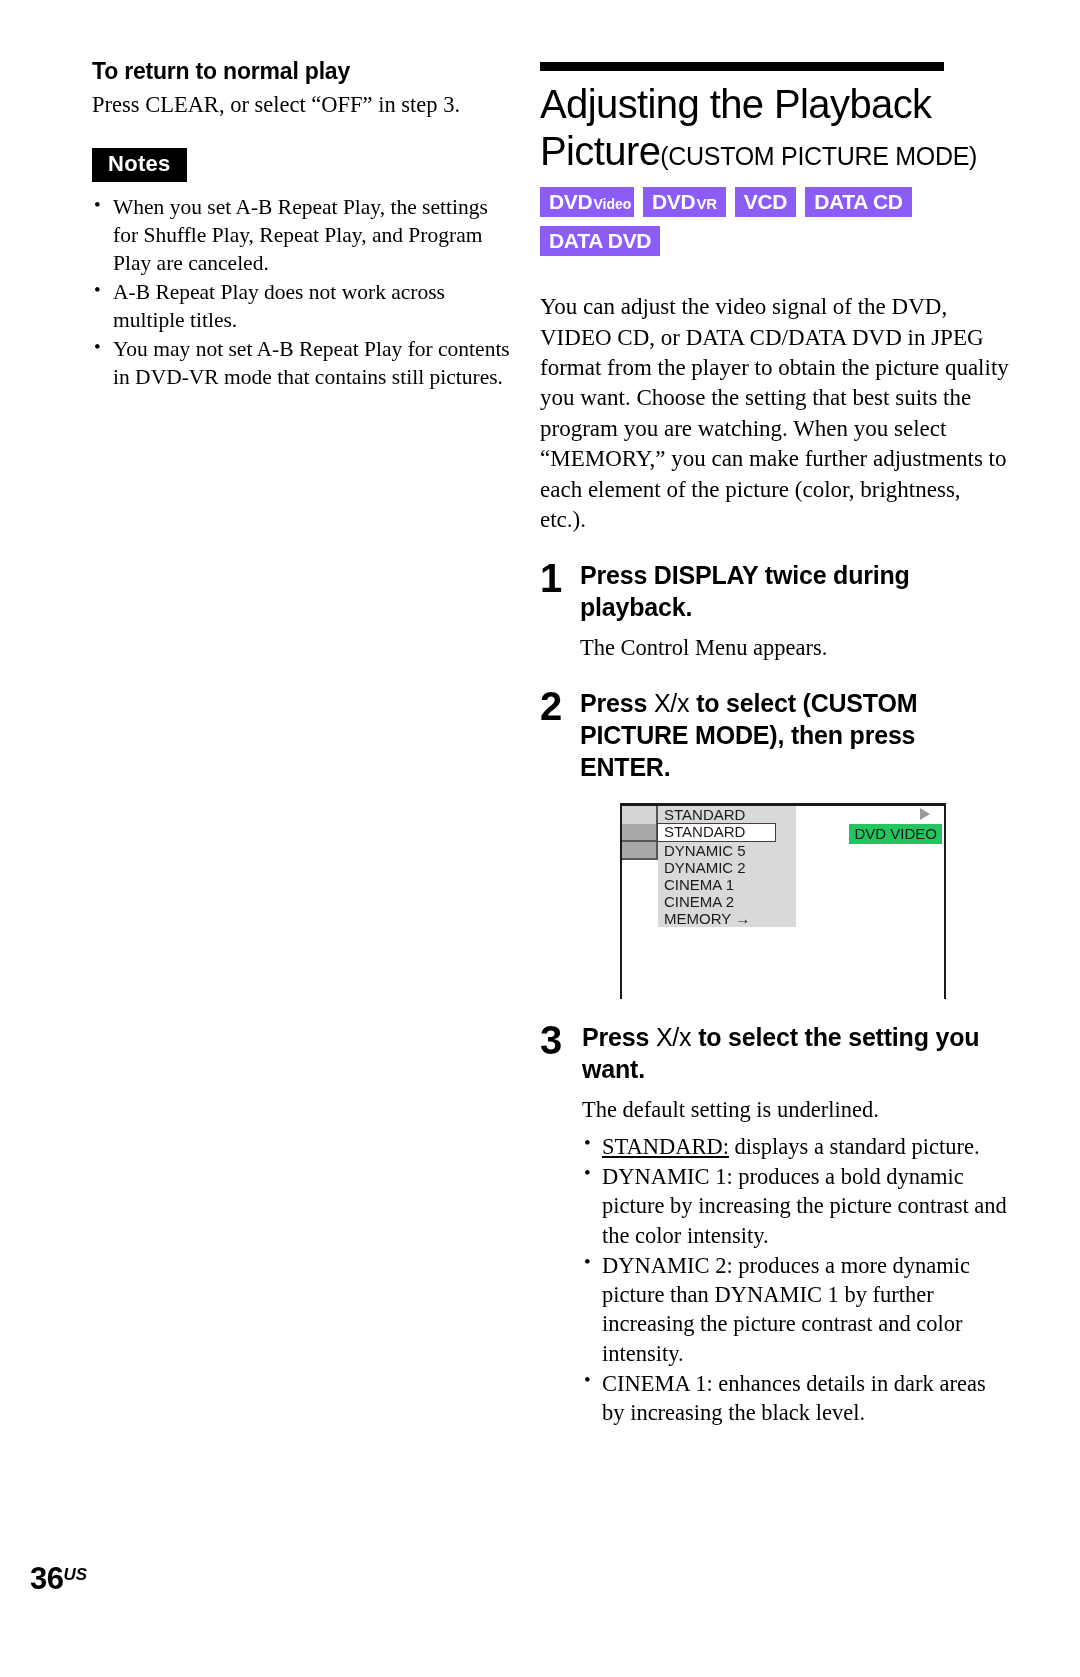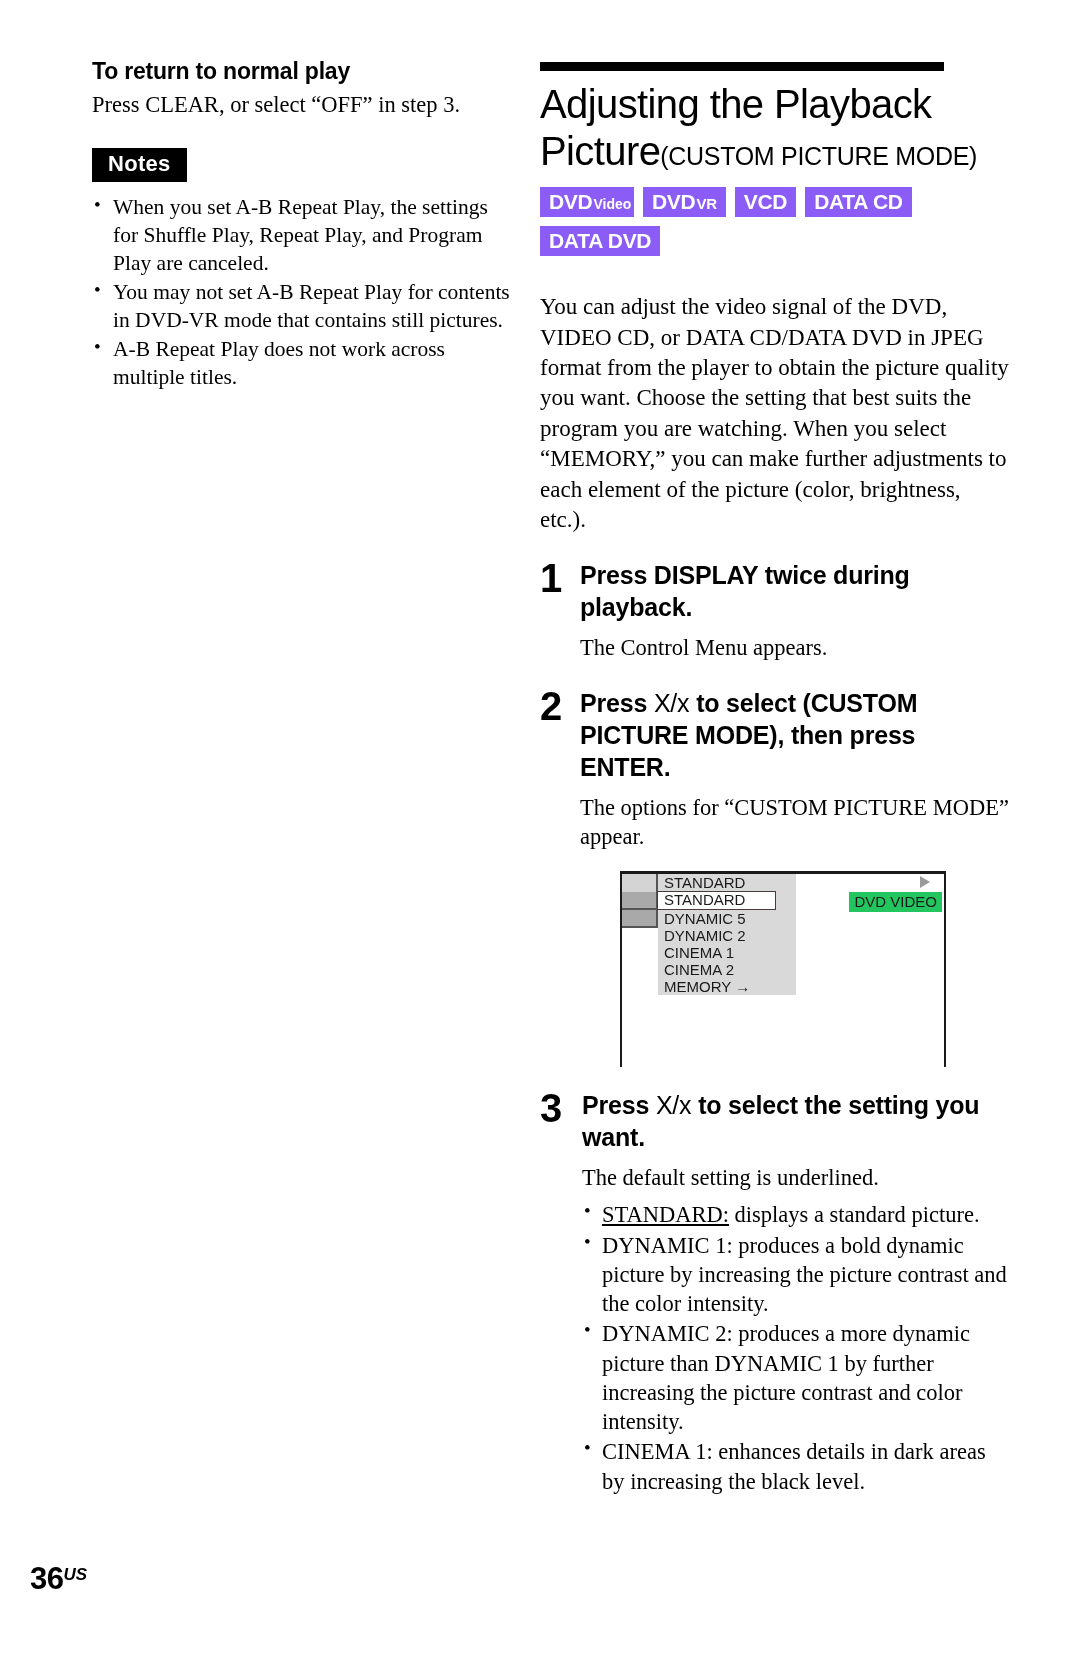--- a/index.html
+++ b/index.html
@@ -301,22 +301,22 @@
   <div class="col-left">
 
     <h2 class="subhead">To return to normal play</h2>
 
     <p class="body-line">Press CLEAR, or select “OFF” in step 3.</p>
 
     <div class="notes-badge">Notes</div>
 
     <ul class="notes">
       <li>When you set A-B Repeat Play, the settings for Shuffle Play, Repeat Play, and Program Play are canceled.</li>
+      <li>A-B Repeat Play does not work across multiple titles.</li>
       <li>You may not set A-B Repeat Play for contents in DVD-VR mode that contains still pictures.</li>
-      <li>A-B Repeat Play does not work across multiple titles.</li>
     </ul>
   </div>
 
   <div class="col-right">
 
     <div class="rule-top"></div>
 
     <h1 class="chapter-title">
       <span>Adjusting the Playback Picture</span><span class="qualifier">(CUSTOM PICTURE MODE)</span>
     </h1>
@@ -352,21 +352,20 @@
         <p class="step-note">The Control Menu appears.</p>
       </div>
     </div>
 
     <div class="step">
       <div class="step-num">2</div>
       <div class="step-body">
         <p class="step-title">
           <span>Press </span><span class="arrowkeys">X/x</span><span> to select (CUSTOM PICTURE MODE), then press ENTER.</span>
         </p>
-        <p class="step-note">The options for “CUSTOM PICTURE MODE” appear.</p>
 
         <div class="osd-wrap">
           <div class="osd-frame">
 
             <div class="osd-playicon"></div>
 
             <div class="osd-iconcol">
               <div class="osd-icon light"></div>
               <div class="osd-icon dark"></div>
               <div class="osd-icon dark"></div>

